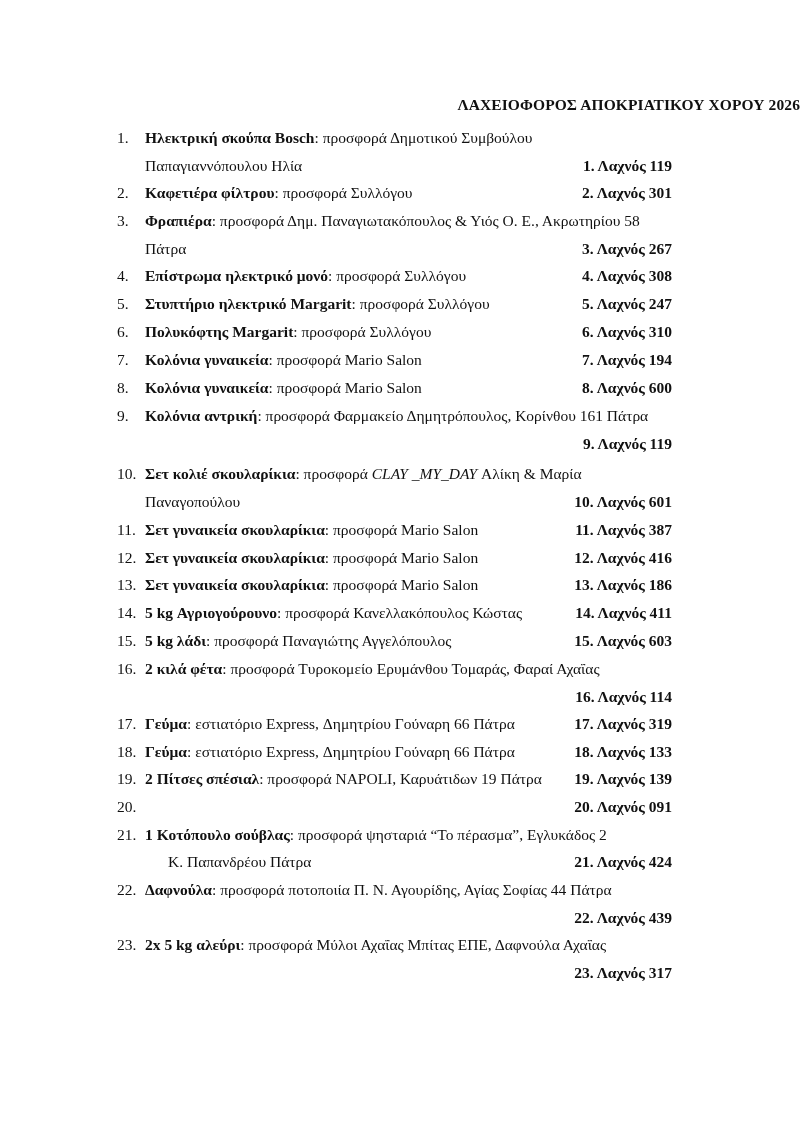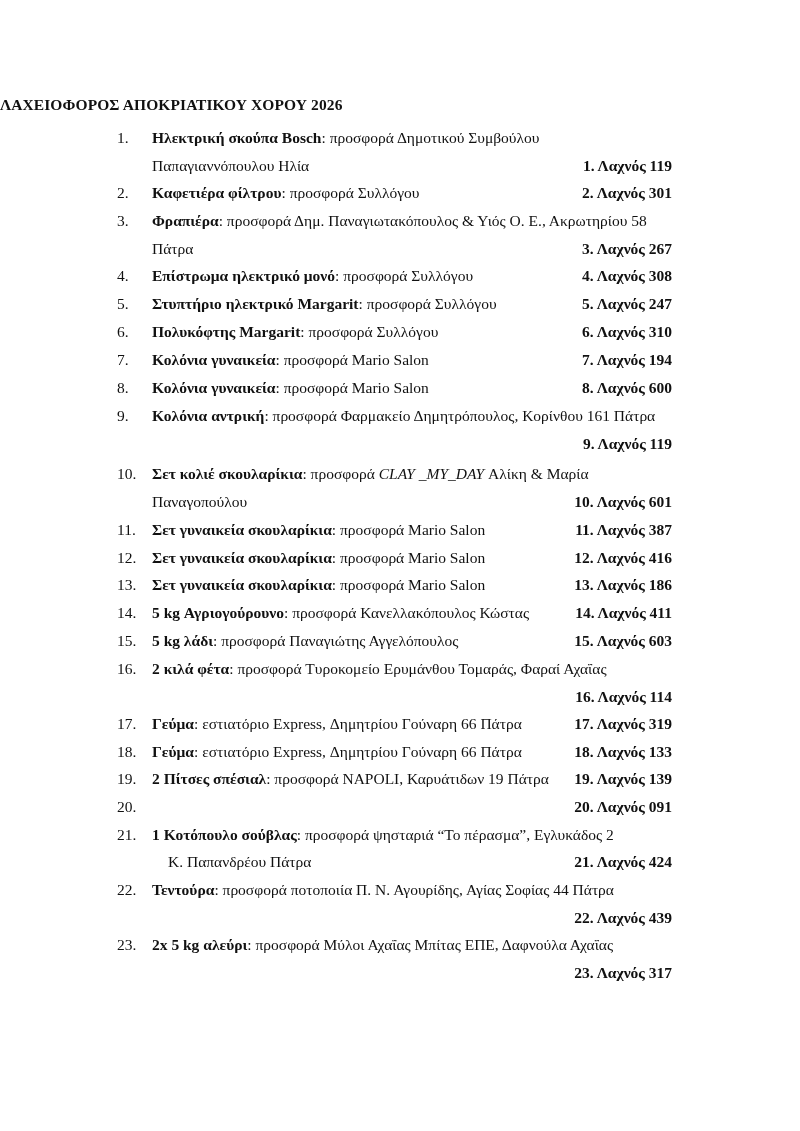--- a/index.html
+++ b/index.html
@@ -1,23 +1,23 @@
 <!DOCTYPE html>
 <html><head>
 <meta charset="utf-8">
 <style>
   html, body { margin: 0; padding: 0; background: #ffffff; }
   body { width: 800px; height: 1131px; position: relative; overflow: hidden;
          font-family: "Liberation Serif", "DejaVu Serif", serif; color: #111; }
   .page { position: absolute; left: 0; top: 0; width: 800px; height: 1131px; }
-  .title { position: absolute; top: 96px; left: 0; width: 800px; text-align: left;
+  .title { position: absolute; top: 96px; left: 0; width: 800px; text-align: right;
            font-weight: bold; font-size: 15.5px; letter-spacing: 0.1px; }
   .line { position: absolute; left: 0; width: 800px; height: 20px; font-size: 15.5px; line-height: 20px; white-space: nowrap; }
   .num { position: absolute; left: 117px; }
-  .txt { position: absolute; left: 152px; }
+  .txt { position: absolute; left: 145px; }
   .txt.indent2 { left: 168px; }
   .lot { position: absolute; right: 128px; font-weight: bold; }
   b { font-weight: bold; }
   i { font-style: italic; }
 </style>
 </head>
 <body>
 
 <div class="page">
   <div class="title">ΛΑΧΕΙΟΦΟΡΟΣ ΑΠΟΚΡΙΑΤΙΚΟΥ ΧΟΡΟΥ 2026</div>
@@ -158,21 +158,21 @@
     <span class="num">21.</span>
     <span class="txt"><b>1 Κοτόπουλο σούβλας</b><span>: </span><span>προσφορά ψησταριά “Το πέρασμα”, Εγλυκάδος 2</span></span>
   </div>
   <div class="line" style="top:852px">
     <span class="txt indent2">Κ. Παπανδρέου Πάτρα</span>
     <span class="lot">21. Λαχνός 424</span>
   </div>
 
   <div class="line" style="top:880px">
     <span class="num">22.</span>
-    <span class="txt"><b>Τεντούρα</b><span>: </span><span>προσφορά ποτοποιία Π. Ν. Αγουρίδης, Αγίας Σοφίας 44 Πάτρα</span></span>
+    <span class="txt"><b>Δαφνούλα</b><span>: </span><span>προσφορά ποτοποιία Π. Ν. Αγουρίδης, Αγίας Σοφίας 44 Πάτρα</span></span>
   </div>
   <div class="line" style="top:908px">
     <span class="lot">22. Λαχνός 439</span>
   </div>
 
   <div class="line" style="top:935px">
     <span class="num">23.</span>
     <span class="txt"><b>2x 5 kg αλεύρι</b><span>: </span><span>προσφορά Μύλοι Αχαΐας Μπίτας ΕΠΕ, Δαφνούλα Αχαΐας</span></span>
   </div>
   <div class="line" style="top:963px">

